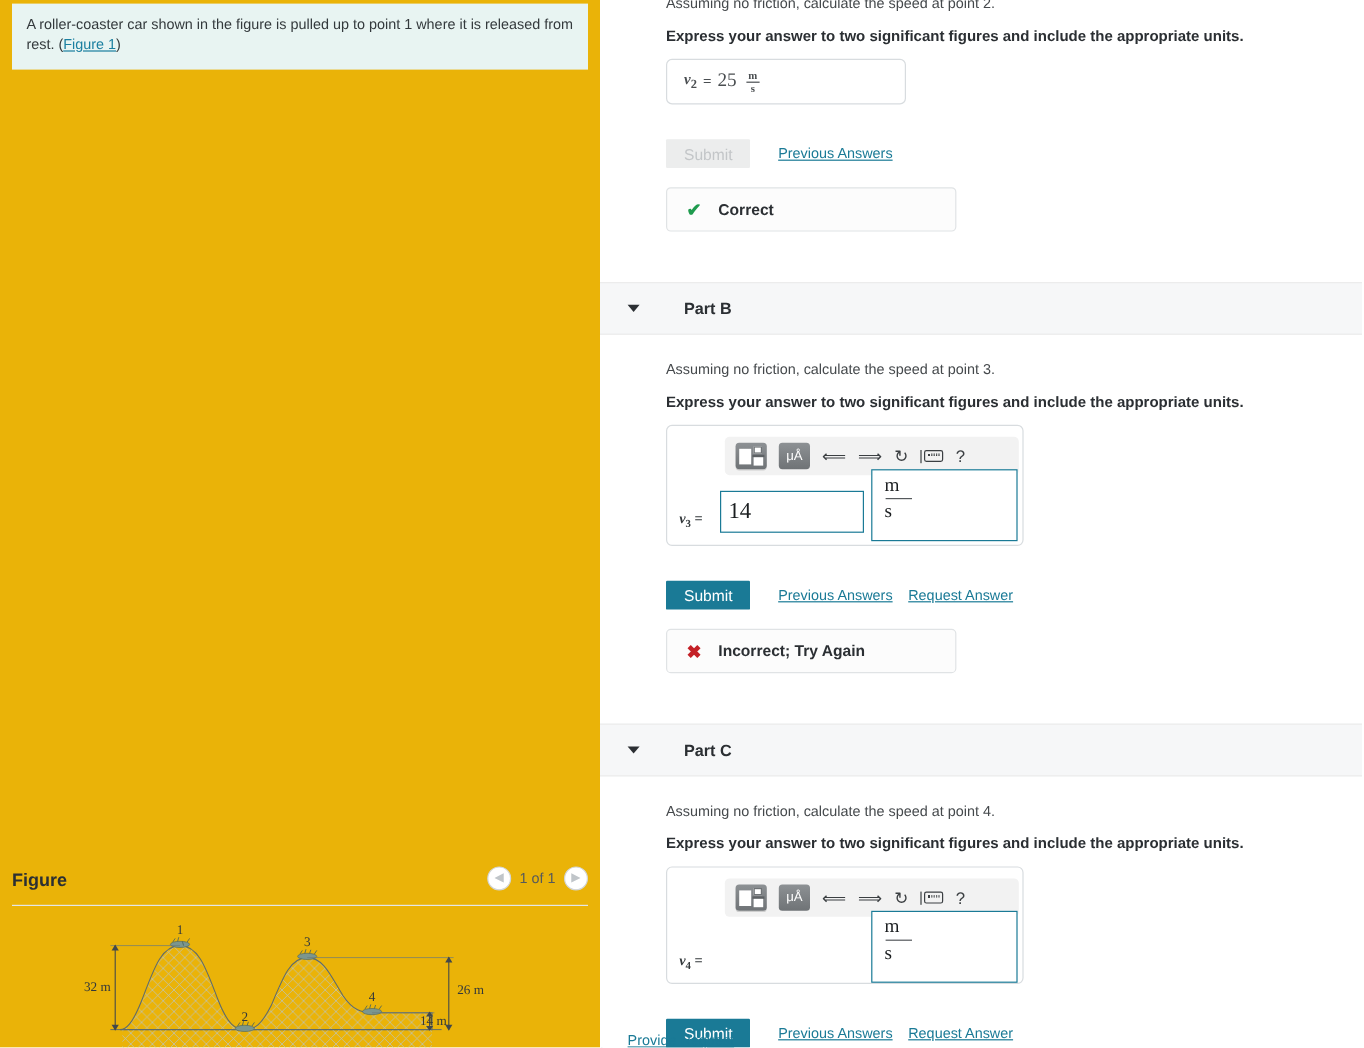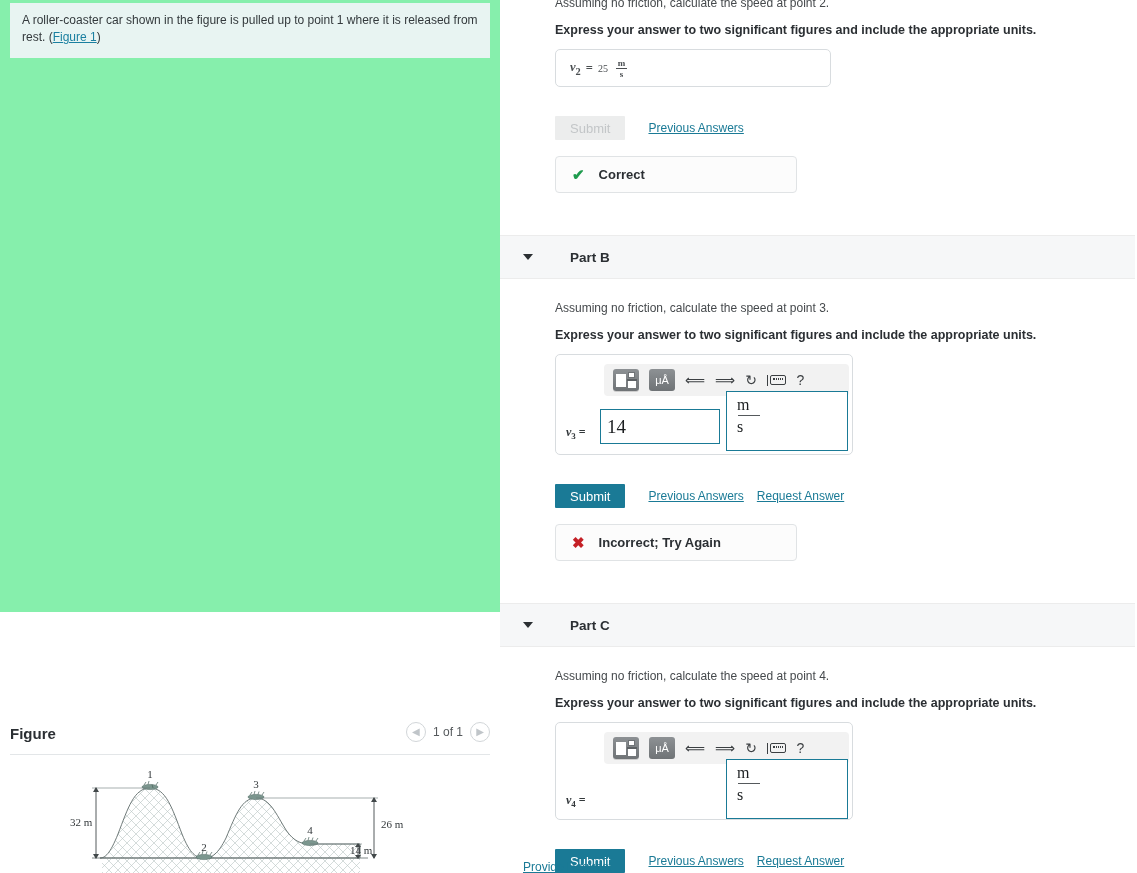--- a/index.html
+++ b/index.html
@@ -8,22 +8,22 @@
     width: 1137px; height: 873px;
     background: #ffffff;
     font-family: "Liberation Sans", sans-serif;
     overflow: hidden;
   }
   #root { position: relative; width: 1137px; height: 873px; }
 
   
   .left-pane {
     position: absolute; left: 0; top: 0;
-    width: 500px; height: 612px;
-    background: #86efac;
+    width: 500px; height: 873px;
+    background: #eab308;
   }
   .problem-banner {
     position: absolute; left: 10px; top: 3px;
     width: 480px;
     background: #e8f4f2;
     padding: 9px 12px 11px 12px;
     font-size: 12px;
     color: #33393c;
     line-height: 1.45;
   }
@@ -188,21 +188,21 @@
   }
   .frac-n { font-size: 16px; line-height: 17px; }
   .frac-bar { width: 22px; height: 1px; background: #55595c; margin: 2px 0 2px 1px; }
   .frac-d { font-size: 16px; line-height: 17px; }
 
   .inline-ans {
     font-family: "Liberation Serif", serif;
     font-size: 12.5px; font-weight: bold; color: #4a4e51;
     display: flex; align-items: center; gap: 5px;
   }
-  .inline-ans .num { font-weight: normal; font-size: 10px; }
+  .inline-ans .num { font-weight: normal; font-size: 16px; }
   .inline-frac {
     display: inline-flex; flex-direction: column; align-items: center;
     font-size: 9px; line-height: 10px; margin-left: 3px;
   }
   .inline-frac .ibar { width: 11px; height: 1px; background: #4a4e51; }
 
   
   .action-row {
     display: flex; align-items: center; gap: 23px;
     margin-top: 29px;
@@ -324,21 +324,21 @@
 
   <div class="v-divider"></div>
 
   <div class="right-pane">
 
     <div>
       <div class="part-body" style="padding-top:0;">
         <div class="prompt-line" style="margin-top:-4px;">Assuming no friction, calculate the speed at point 2.</div>
         <div class="prompt-bold">Express your answer to two significant figures and include the appropriate units.</div>
 
-        <div class="answer-box submitted" style="width:276px;">
+        <div class="answer-box submitted" style="width:200px;">
           <div class="inline-ans">
             <span><i>v</i><sub>2</sub></span>
             <span>=</span>
             <span class="num">25</span>
             <span class="inline-frac">
               <span>m</span>
               <span class="ibar"></span>
               <span>s</span>
             </span>
           </div>

